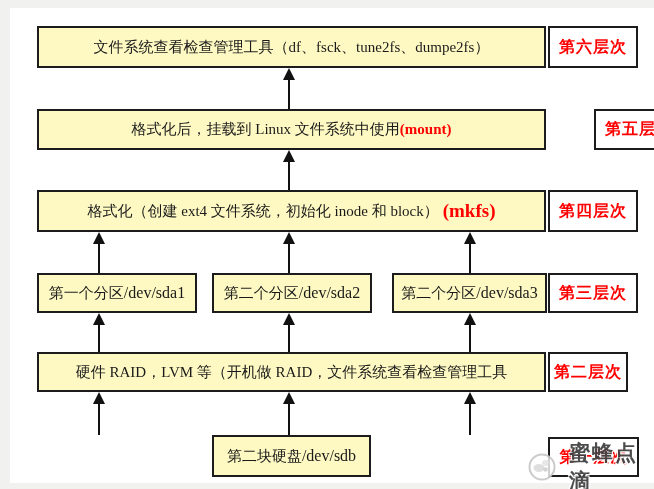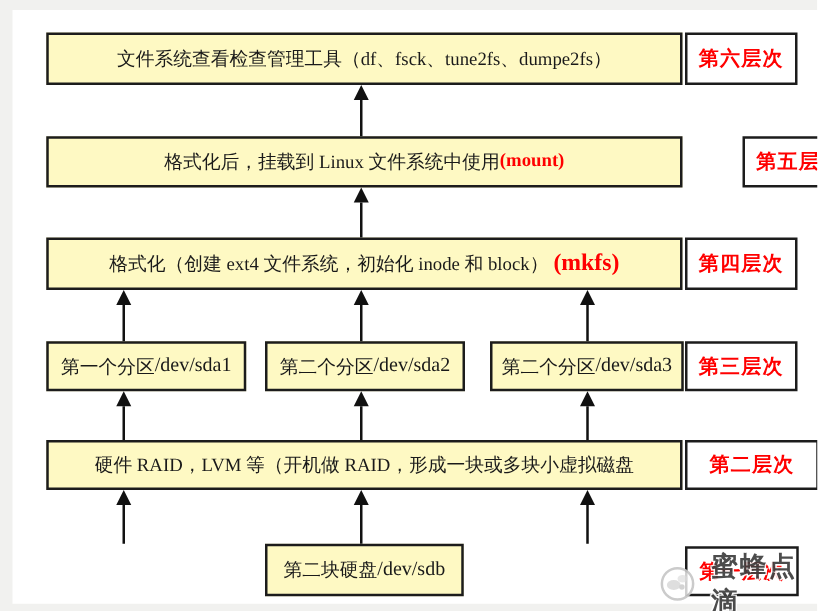--- a/index.html
+++ b/index.html
@@ -97,23 +97,23 @@
   </div>
   <div class="box" style="left:392px;top:273px;width:155px;height:40px;">
     <span>第二个分区</span>
       <span class="dev">/dev/sda3</span>
   </div>
   <div class="tag" style="left:548px;top:273px;width:90px;height:40px;">
     <span>第三层次</span>
   </div>
 
   <div class="box" style="left:37px;top:352px;width:509px;height:40px;">
-    <span>硬件 RAID，LVM 等（开机做 RAID，形成一块或多块小虚拟磁盘</span>
+    <span>硬件 RAID，LVM 等（开机做 RAID，文件系统查看检查管理工具</span>
   </div>
-  <div class="tag" style="left:548px;top:352px;width:107px;height:40px;justify-content:center;">
+  <div class="tag" style="left:548px;top:352px;width:80px;height:40px;justify-content:center;">
     <span>第二层次</span>
   </div>
 
   <div class="box" style="left:212px;top:435px;width:159px;height:42px;">
     <span>第二块硬盘</span>
       <span class="dev">/dev/sdb</span>
   </div>
   <div class="tag" style="left:548px;top:437px;width:91px;height:40px;">
     <span>第一层次</span>
   </div>

